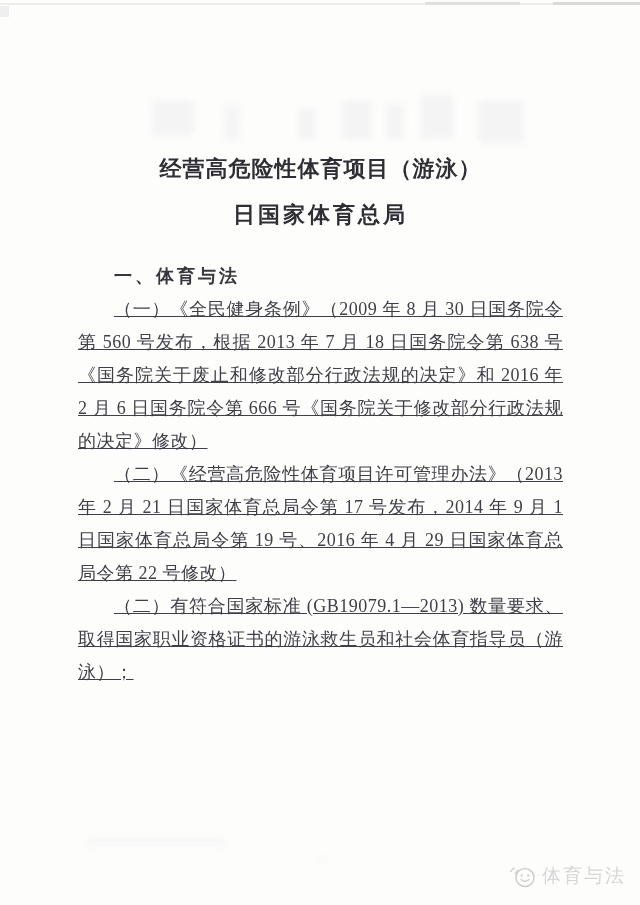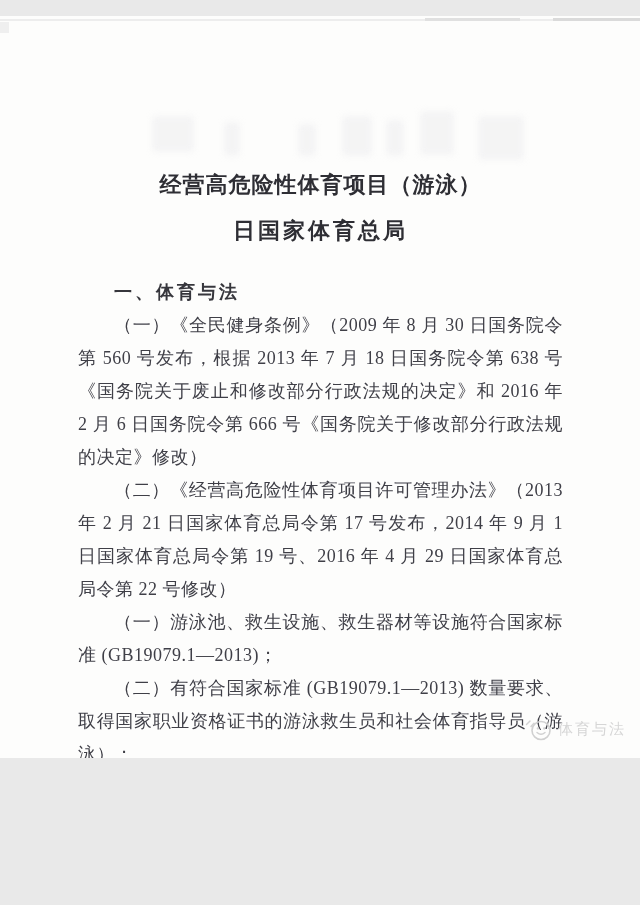--- a/index.html
+++ b/index.html
@@ -1,22 +1,21 @@
 <!DOCTYPE html>
 <html><head>
 <meta charset="utf-8">
 <style>
   html,body{margin:0;padding:0;background:#e9e9e9;}
   .page{
     position:relative;
-    width:640px;height:742px;
+    width:640px;height:905px;
     background:#fdfdfc;
     overflow:hidden;
     font-family:"Liberation Serif","DejaVu Serif",serif;
-    margin-top:16px;
   }
   
   .scan-line{position:absolute;top:3px;left:0;width:100%;height:2px;background:#ededed;}
   .scan-line-dark1{position:absolute;top:2px;left:425px;width:95px;height:3px;background:#e0e0e0;}
   .scan-line-dark2{position:absolute;top:2px;left:553px;width:87px;height:3px;background:#dadada;}
   .scan-corner{position:absolute;top:6px;left:0;width:9px;height:11px;background:#efefef;}
   .ghost{position:absolute;background:#f2f2f3;filter:blur(3px);border-radius:3px;opacity:.8;}
 
   .content{
     position:absolute;
@@ -36,35 +35,36 @@
   .body{
     font-size:18px;
     line-height:33px;
   }
   .para{
     margin:0;
     text-indent:2em;
     text-align:justify;
     text-align-last:left;
     letter-spacing:.5px;
+    text-decoration:underline;
   }
   .heading{
     margin:0;
     text-indent:2em;
     font-weight:700;
     letter-spacing:3px;
     color:#36363c;
     font-family:"Liberation Sans","DejaVu Sans",sans-serif;
   }
   .watermark{
     position:absolute;
     right:14px;bottom:16px;
     display:flex;align-items:center;gap:5px;
     color:#d6d6d6;
-    font-size:15px;
+    font-size:19px;
     letter-spacing:2px;
     font-family:"Liberation Sans","DejaVu Sans",sans-serif;
   }
   .watermark svg{display:block;}
 </style>
 </head>
 <body>
 
 <div class="page">
 
@@ -87,21 +87,20 @@
 
     <div class="title">
       <div class="line1">经营高危险性体育项目（游泳）</div>
       <div class="line2">日国家体育总局</div>
     </div>
 
     <div class="body">
       <p class="heading">一、体育与法</p>
       <p class="para">（一）《全民健身条例》（2009 年 8 月 30 日国务院令第 560 号发布，根据 2013 年 7 月 18 日国务院令第 638 号《国务院关于废止和修改部分行政法规的决定》和 2016 年 2 月 6 日国务院令第 666 号《国务院关于修改部分行政法规的决定》修改）</p>
       <p class="para">（二）《经营高危险性体育项目许可管理办法》（2013 年 2 月 21 日国家体育总局令第 17 号发布，2014 年 9 月 1 日国家体育总局令第 19 号、2016 年 4 月 29 日国家体育总局令第 22 号修改）</p>
-      <p class="para">（一）游泳池、救生设施、救生器材等设施符合国家标准 (GB19079.1—2013)；</p>
       <p class="para">（二）有符合国家标准 (GB19079.1—2013) 数量要求、取得国家职业资格证书的游泳救生员和社会体育指导员（游泳）；</p>
     </div>
 
   </div>
 
   <div class="watermark">
     <span>
       <svg width="30" height="26" viewBox="0 0 30 26" fill="none">
         <path d="M3.5 8.5 L7 5" stroke="#d2d2d2" stroke-width="1.5" stroke-linecap="round"></path>
         <path d="M8 10.5 L11 7.2" stroke="#d2d2d2" stroke-width="1.5" stroke-linecap="round"></path>

